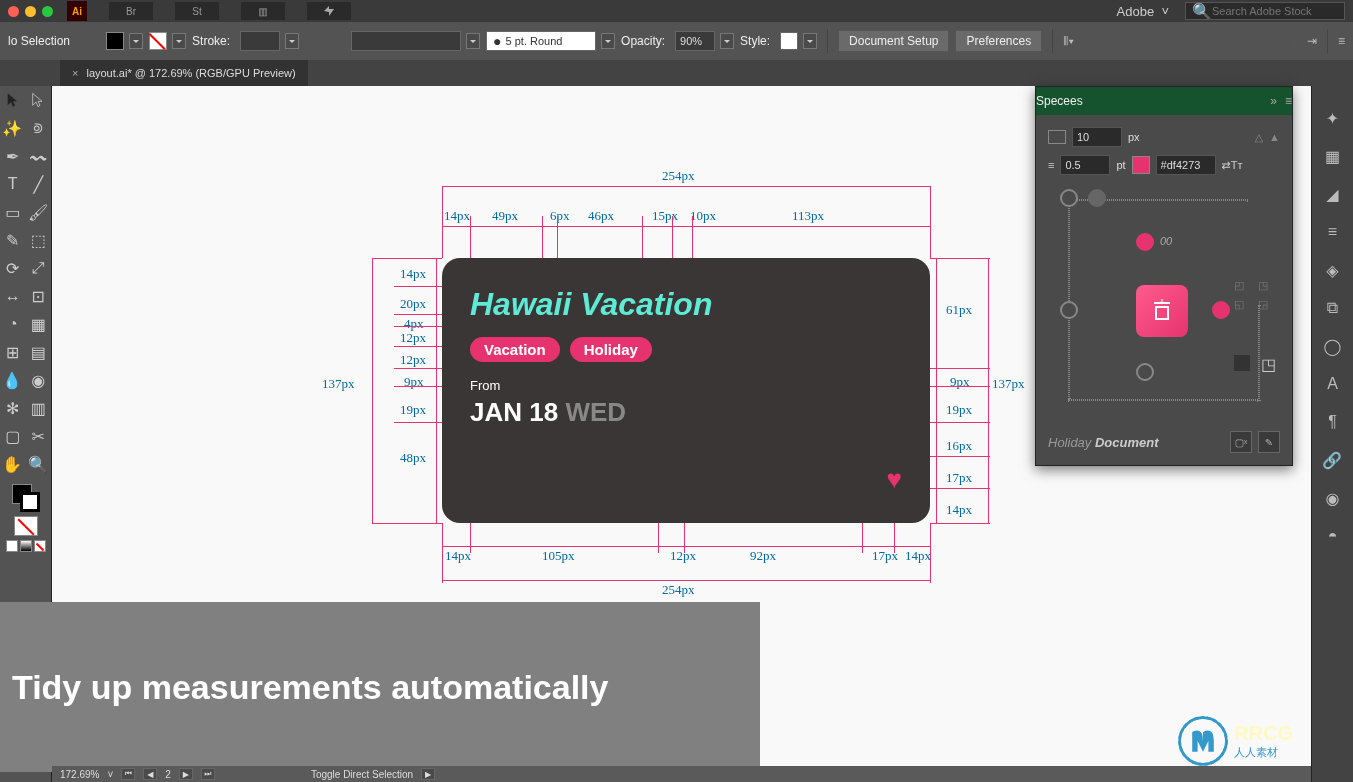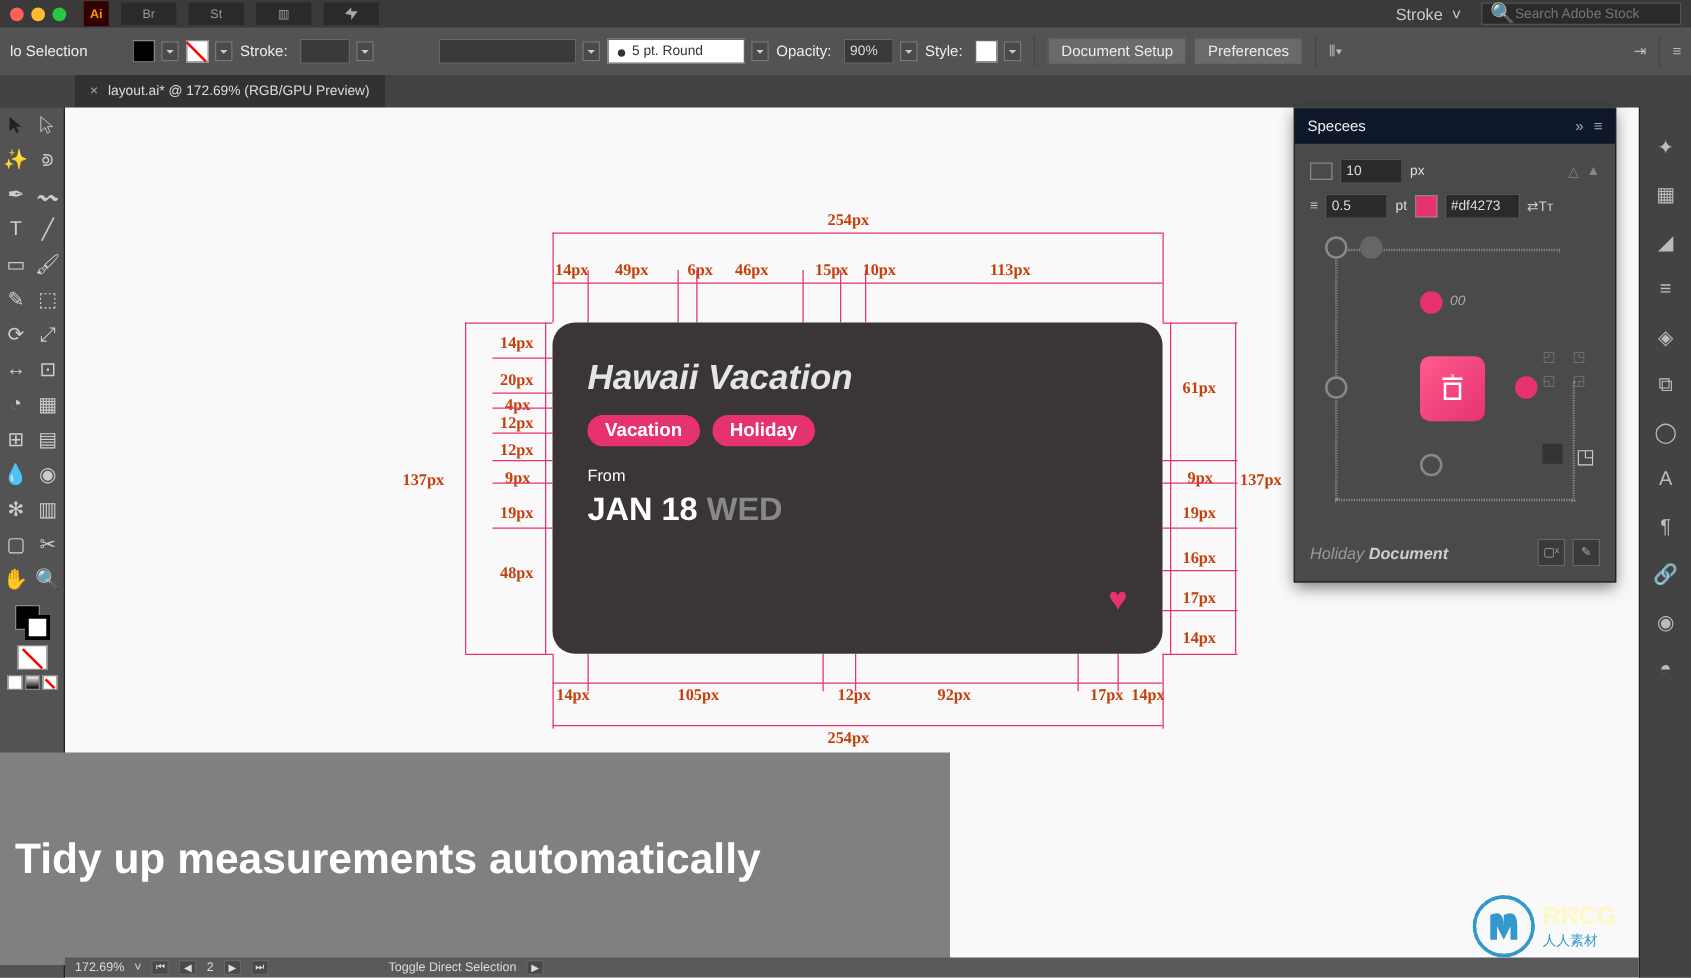--- a/index.html
+++ b/index.html
@@ -5,21 +5,21 @@
 * { box-sizing: border-box; margin: 0; padding: 0; font-family: Arial, sans-serif; }
 body { width: 1353px; height: 782px; background: #323232; overflow: hidden; position: relative; }
 
 
 .macbar { height: 22px; background: #3a3a3a; display: flex; align-items: center; padding: 0 8px; gap: 6px; }
 .mac-dot { width: 11px; height: 11px; border-radius: 50%; }
 .mac-red { background: #ff5f57; }
 .mac-yellow { background: #ffbd2e; }
 .mac-green { background: #28c940; }
 .mac-ai { width: 20px; height: 20px; background: #330000; color: #ff9a00; font-size: 10px; font-weight: bold; display: flex; align-items: center; justify-content: center; margin-left: 8px; }
-.mac-icon { width: 44px; height: 18px; background: #2a2a2a; display: flex; align-items: center; justify-content: center; color: #999; font-size: 10px; margin-left: 4px; }
+.mac-icon { width: 44px; height: 18px; background: #2a2a2a; display: flex; align-items: center; justify-content: center; color: #999; font-size: 10px; margin-left: 16px; }
 .mac-spacer { flex: 1; }
 .mac-layout { color: #ccc; font-size: 13px; padding: 0 10px; }
 .mac-search { background: #2a2a2a; border: 1px solid #555; height: 18px; width: 160px; display: flex; align-items: center; padding: 0 6px; }
 .mac-search input { background: transparent; border: none; color: #888; font-size: 11px; outline: none; width: 100%; }
 
 
 .controlbar { height: 38px; background: #535353; display: flex; align-items: center; padding: 0 8px; gap: 6px; font-size: 12px; color: #ddd; }
 .ctrl-label { color: #eee; font-size: 12px; margin-right: 4px; }
 .ctrl-swatch { width: 18px; height: 18px; border: 1px solid #888; display: inline-block; }
 .ctrl-swatch.black { background: #000; }
@@ -53,41 +53,41 @@
 .ltcolor-stroke { position: absolute; width: 20px; height: 20px; background: #fff; border: 3px solid #000; right: 0; bottom: 0; }
 .ltcolor-none { width: 24px; height: 20px; background: #fff; position: relative; border: 1px solid #888; }
 .ltcolor-none::after { content: ""; position: absolute; left: 0; top: 50%; width: 100%; height: 2px; background: red; transform: rotate(45deg); }
 .ltmodes { display: flex; gap: 2px; }
 .ltmodes div { width: 12px; height: 12px; border: 1px solid #888; }
 
 
 .canvas { flex: 1; background: #f9f9f9; position: relative; overflow: hidden; }
 .canvas-content { position: absolute; left: 280px; top: 100px; }
 .card { width: 488px; height: 265px; background: #3a3636; border-radius: 18px; position: absolute; left: 110px; top: 72px; color: #fff; padding: 28px 28px; }
-.card-title { font-size: 28px; font-weight: 900; font-style: italic; color: #e5e5e5; }
+.card-title { font-size: 32px; font-weight: 900; font-style: italic; color: #5eead4; }
 .tags { display: flex; gap: 10px; margin-top: 14px; }
 .tag { background: #e6336f; border-radius: 14px; padding: 4px 14px; font-size: 15px; font-weight: 700; color: #fff; }
 .fromto { display: flex; gap: 88px; margin-top: 16px; }
 .ft-block { }
 .ft-label { font-size: 13px; color: #fff; }
 .ft-date { font-size: 26px; font-weight: 900; color: #fff; margin-top: 4px; }
 .ft-day { color: #888; }
 .heart { position: absolute; right: 28px; bottom: 28px; color: #e6336f; font-size: 26px; }
-.dim { position: absolute; color: #c2410c; font-size: 13px; font-family: Georgia, serif; font-weight: bold; }
+.dim { position: absolute; color: #0369a1; font-size: 13px; font-family: Georgia, serif; }
 .dim-line { position: absolute; background: #e6336f; }
 .dim-h { height: 1px; }
 .dim-v { width: 1px; }
 
 
 .rightstrip { width: 42px; background: #434343; display: flex; flex-direction: column; align-items: center; gap: 14px; padding-top: 20px; border-left: 1px solid #222; }
 .rightstrip .ricon { width: 24px; height: 24px; color: #bbb; display: flex; align-items: center; justify-content: center; }
 
 
 .specees { position: absolute; right: 60px; top: 86px; width: 258px; background: #4a4a4a; border: 1px solid #222; box-shadow: 0 4px 12px rgba(0,0,0,0.5); }
-.specees-header { height: 28px; background: #0f172a; display: flex; align-items: center; padding: 0 10px; color: #eee; font-size: 12px; justify-content: space-between; }
+.specees-header { height: 28px; background: #14532d; display: flex; align-items: center; padding: 0 0; color: #eee; font-size: 12px; justify-content: space-between; }
 .specees-header-r { display: flex; gap: 8px; color: #aaa; }
 .specees-body { padding: 12px; color: #ddd; font-size: 11px; }
 .sp-row { display: flex; align-items: center; gap: 6px; margin-bottom: 8px; }
 .sp-input { background: #2a2a2a; border: 1px solid #555; height: 20px; width: 50px; color: #ddd; font-size: 11px; padding: 0 4px; }
 .sp-icon { width: 18px; height: 14px; border: 1px solid #888; display: inline-block; }
 .sp-swatch { width: 18px; height: 18px; background: #e6336f; border: 1px solid #888; }
 .sp-diagram { position: relative; height: 230px; margin: 10px 0 16px; }
 .sp-node { width: 18px; height: 18px; border: 2px solid #888; border-radius: 50%; position: absolute; background: #4a4a4a; }
 .sp-node.active { border-color: #e6336f; background: #e6336f; }
 .sp-center { position: absolute; width: 52px; height: 52px; background: linear-gradient(135deg, #ff5b8e, #e6336f); border-radius: 8px; left: 88px; top: 100px; display: flex; align-items: center; justify-content: center; }
@@ -123,21 +123,21 @@
   <div class="mac-ai">Ai</div>
   <div class="mac-icon">Br</div>
   <div class="mac-icon">St</div>
   <div class="mac-icon">▥</div>
   <div class="mac-icon">
       <svg viewBox="0 0 24 24" width="12" height="12" fill="#aaa">
         <path d="M2 12 L12 2 L12 8 L22 8 L12 22 L12 14 Z"></path>
       </svg>
     </div>
   <div class="mac-spacer"></div>
-  <div class="mac-layout"><span>Stroke</span> &nbsp;˅</div>
+  <div class="mac-layout"><span>Adobe</span> &nbsp;˅</div>
   <div class="mac-search">
     <span>🔍</span>
     <input placeholder="Search Adobe Stock" style="">
   </div>
 </div>
 
 <div class="controlbar">
   <span class="ctrl-label">lo Selection</span>
   <div style="width:20px"></div>
   <span class="ctrl-swatch black"></span>

